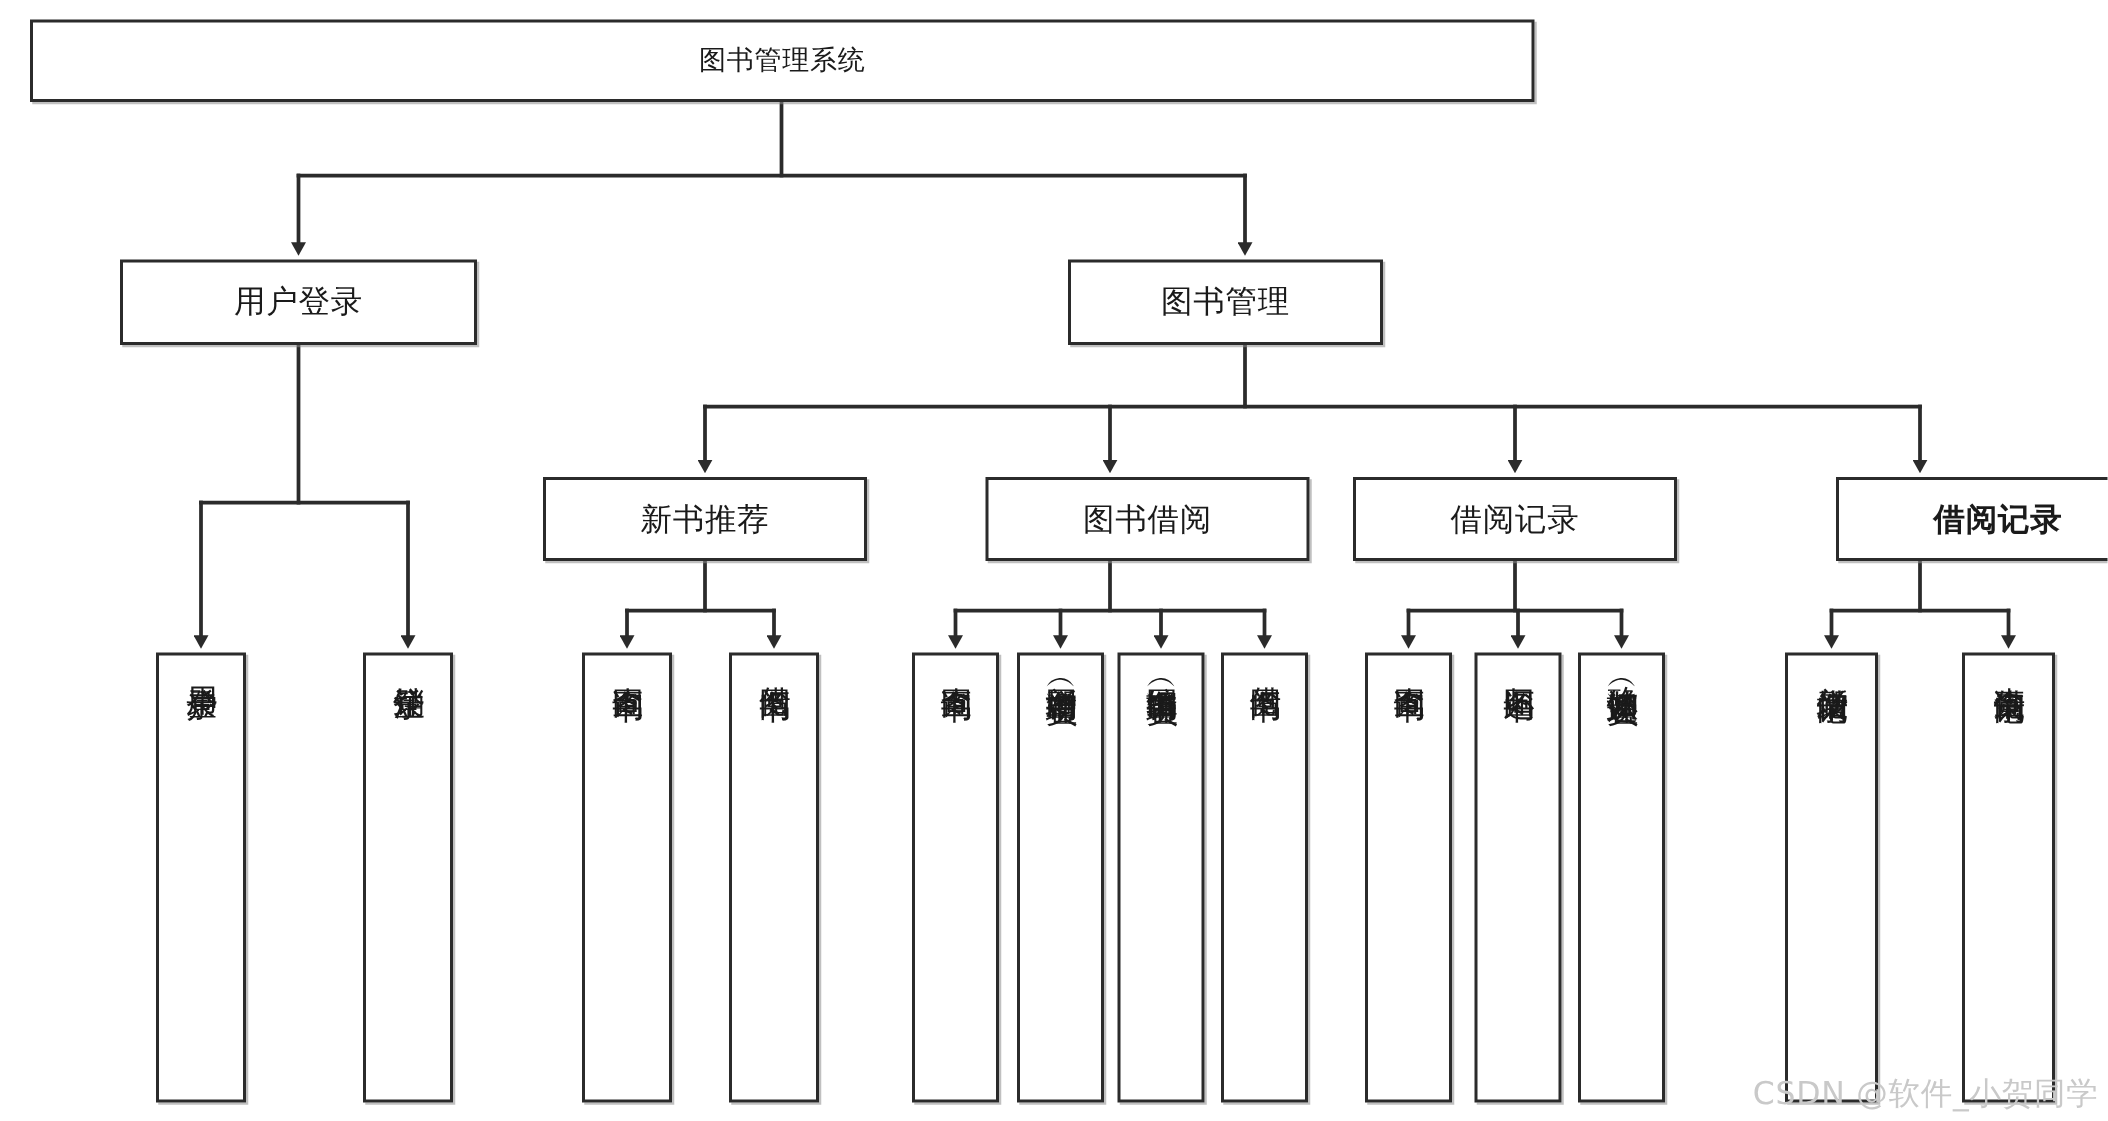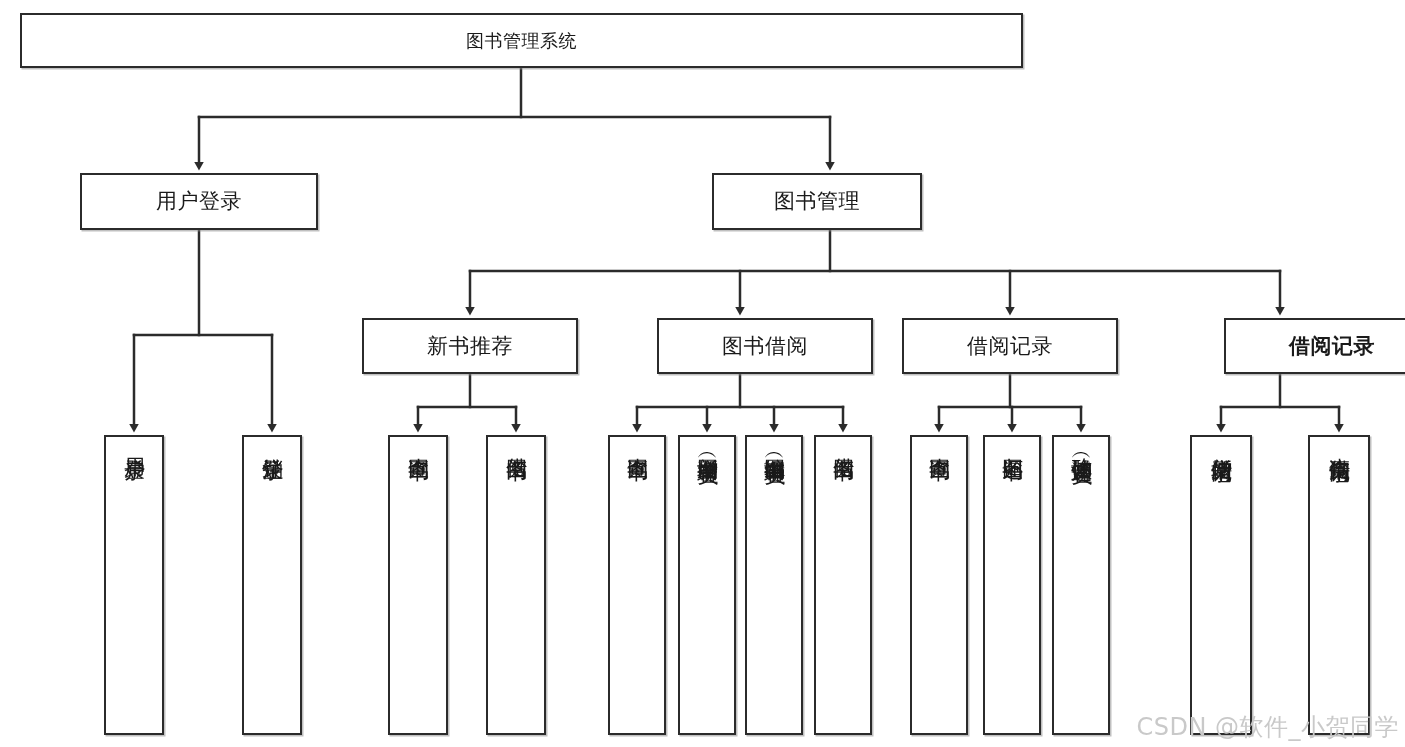--- a/index.html
+++ b/index.html
@@ -58,21 +58,21 @@
     letter-spacing: 1px;
     white-space: normal;
   }
   .node-box.root .node-label { font-size: 18px; }
   .node-box.level1 .node-label { font-size: 21px; }
   .watermark {
     position: absolute;
     right: 6px;
     bottom: 4px;
     color: #c9c9c9;
-    font-size: 24px;
+    font-size: 21px;
     letter-spacing: 0.5px;
     white-space: nowrap;
     user-select: none;
     padding-left: 28px;
   }
 </style>
 </head>
 <body>
 
 <div id="diagram-root">

